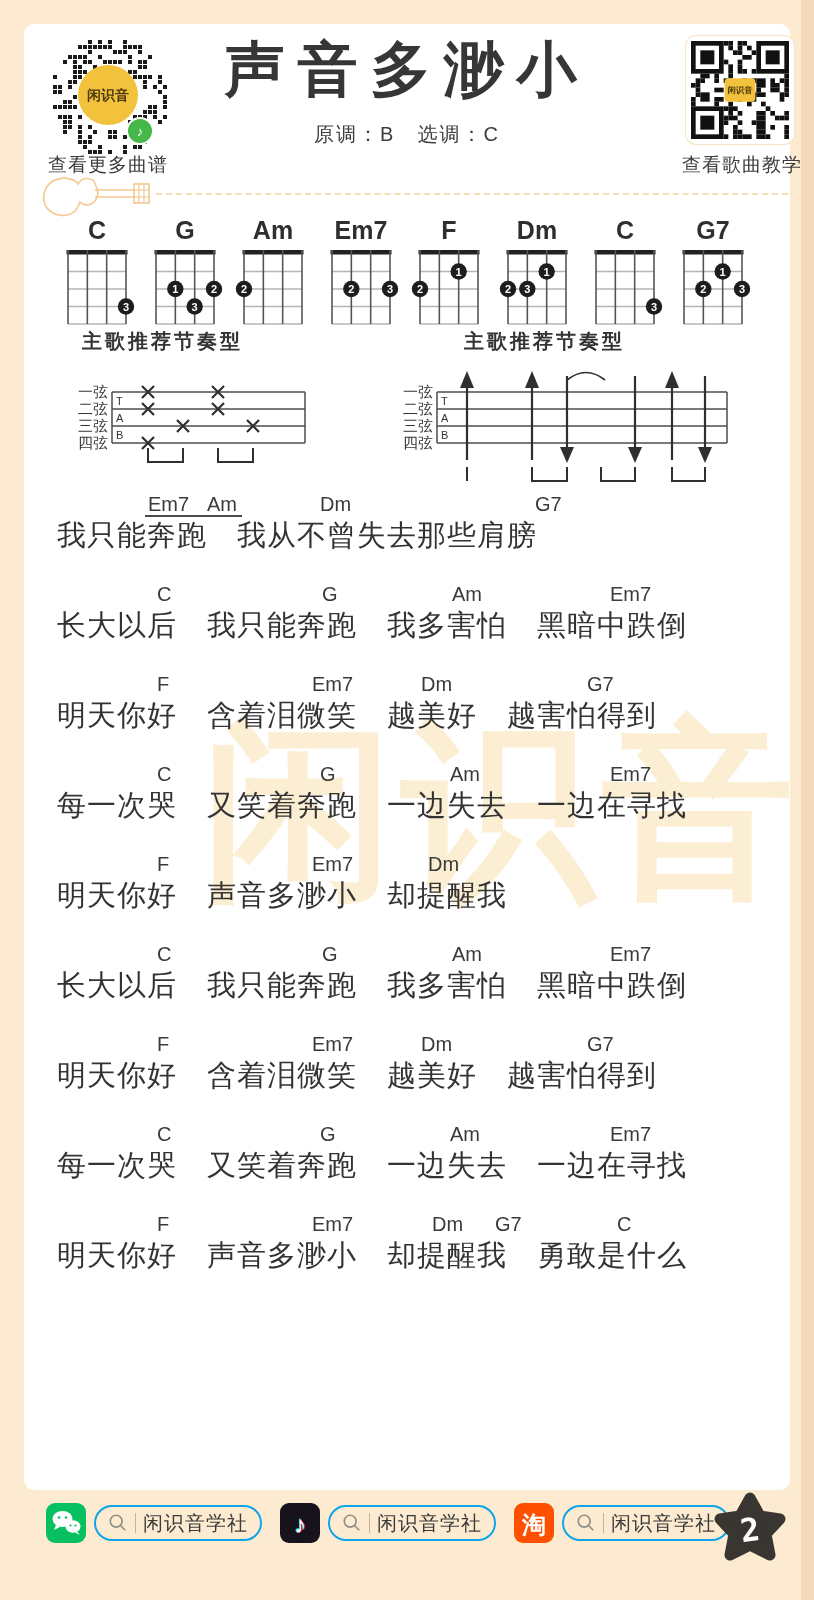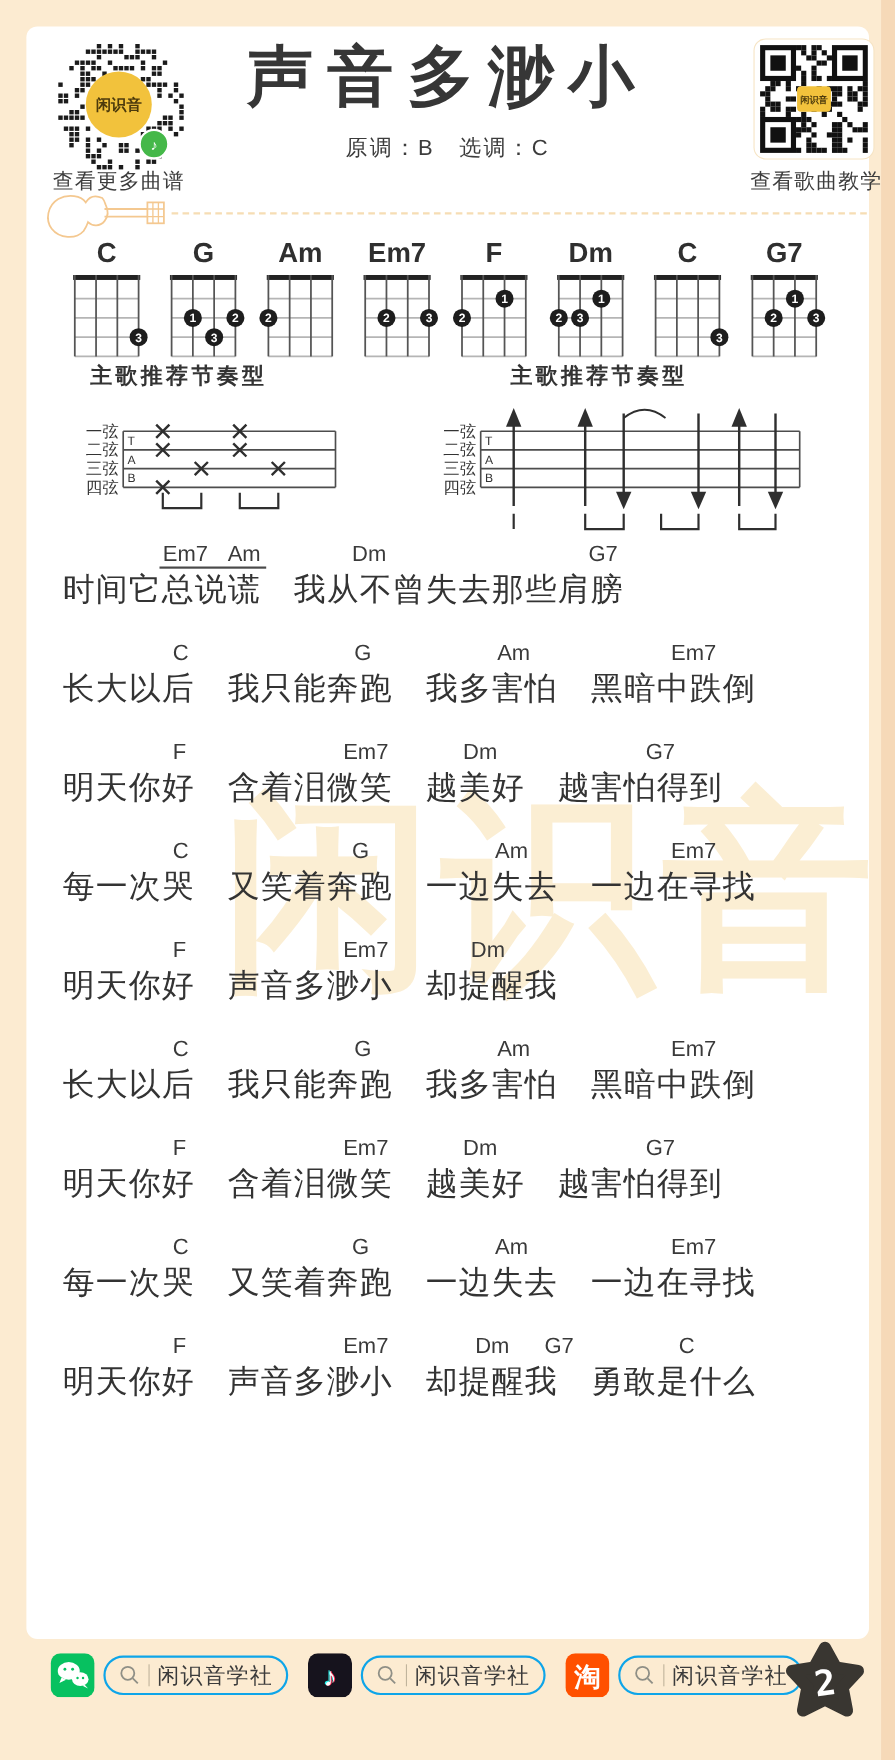--- a/index.html
+++ b/index.html
@@ -539,21 +539,21 @@
       <path d="M278,103 V117 H311 V103" stroke="#2f2f2f" stroke-width="2" fill="none"></path>
     </svg>
 
   <div class="lyrics-wrap" id="lyricsWrap">
       <div class="line" style="top: 469px;">
         <span class="chord-span" style="left:91px">Em7</span>
         <span class="chord-span" style="left:150px">Am</span>
         <span class="chord-span" style="left:263px">Dm</span>
         <span class="chord-span" style="left:478px">G7</span>
         <span class="chord-ul" style="left:88px;width:97px"></span>
-        <div class="lyric">时间它总说谎　我从不曾失去那些肩膀</div>
+        <div class="lyric">我只能奔跑　我从不曾失去那些肩膀</div>
       </div>
       <div class="line" style="top: 559px;">
         <span class="chord-span" style="left:100px">C</span>
         <span class="chord-span" style="left:265px">G</span>
         <span class="chord-span" style="left:395px">Am</span>
         <span class="chord-span" style="left:553px">Em7</span>
         <div class="lyric">长大以后　我只能奔跑　我多害怕　黑暗中跌倒</div>
       </div>
       <div class="line" style="top: 649px;">
         <span class="chord-span" style="left:100px">F</span>

